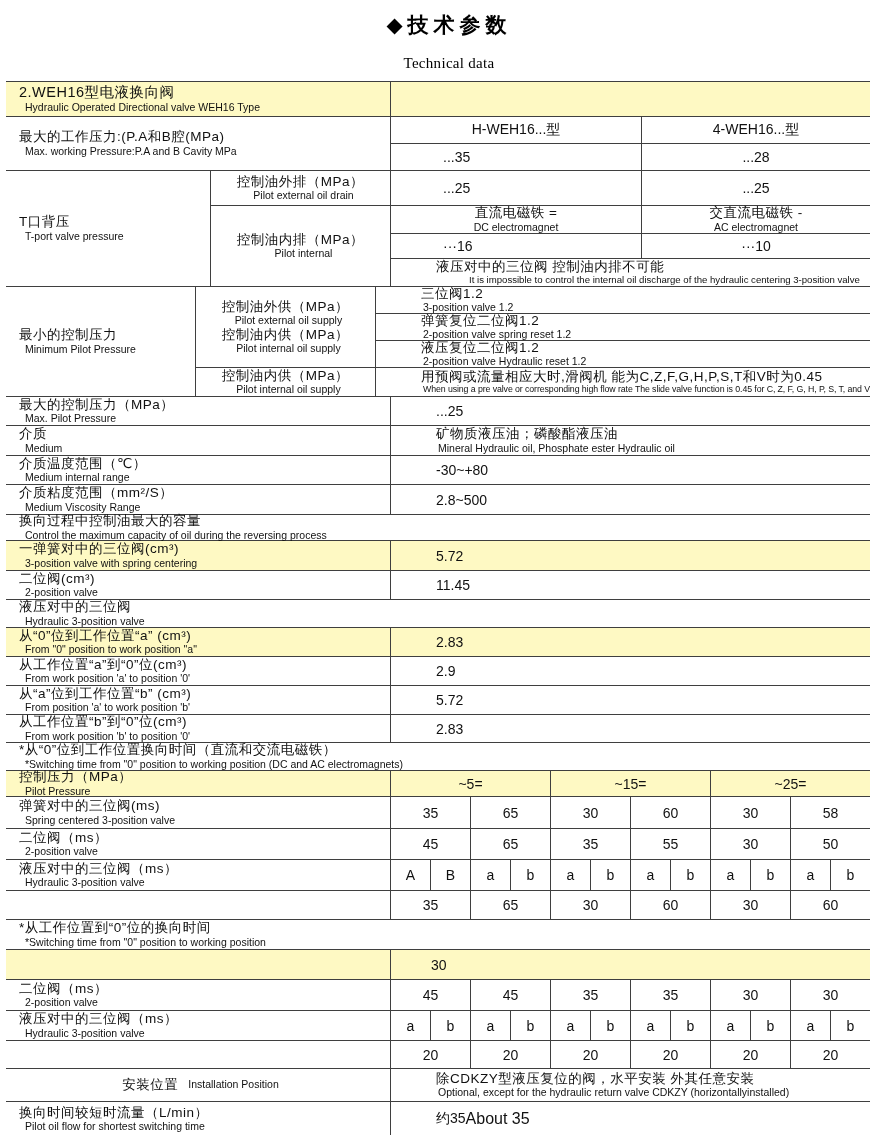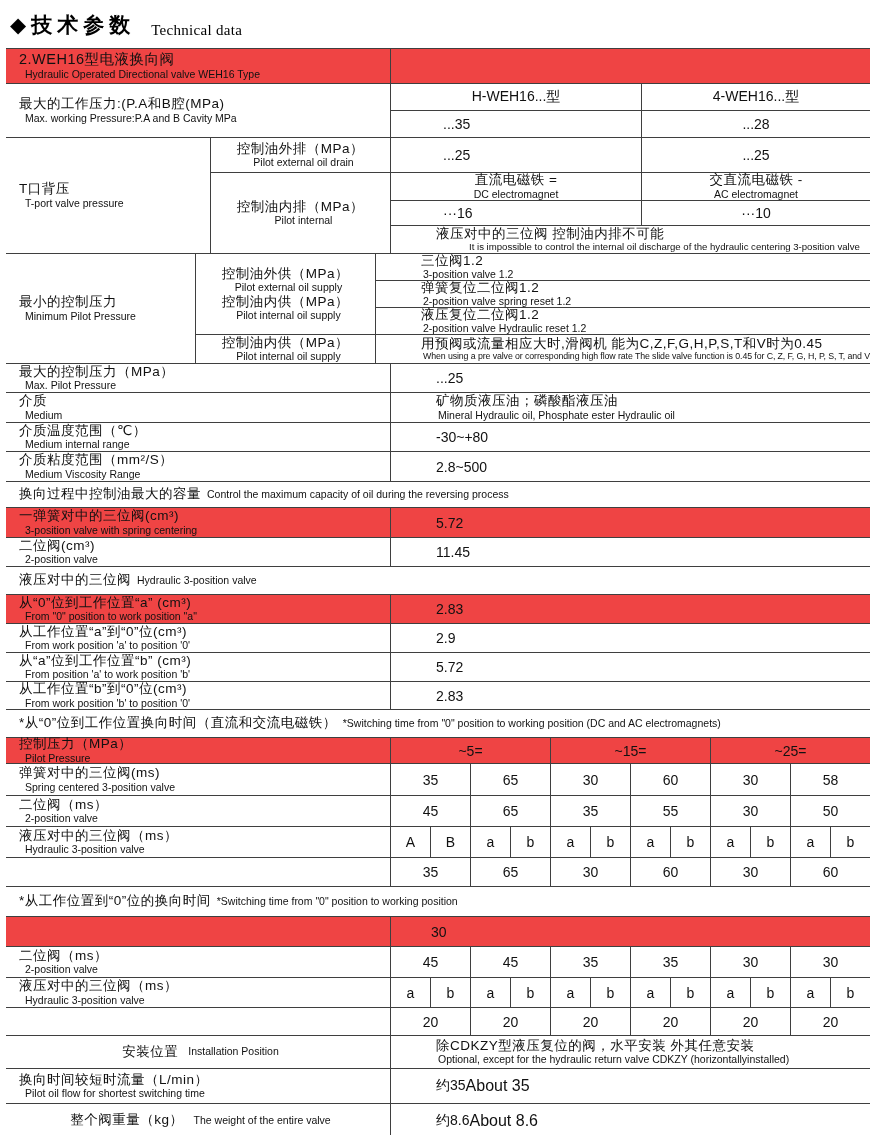--- a/index.html
+++ b/index.html
@@ -2,27 +2,27 @@
 <html><head>
 <meta charset="utf-8">
 <style>
   * { margin:0; padding:0; box-sizing:border-box; }
   html,body { width:888px; background:#fff; }
   body {
     height:1135px; overflow:hidden; color:#111;
     font-family:"Liberation Sans","DejaVu Sans",sans-serif;
     -webkit-font-smoothing:antialiased;
   }
-  .title { padding:11px 0 0 10px; display:flex; align-items:flex-end; gap:16px; }
+  .title { padding:11px 0 0 10px; display:flex; align-items:center; gap:16px;flex-direction:column; }
   .title .zh-t { font-size:21px; font-weight:bold; letter-spacing:5px; color:#000; }
   .title .en-t { font-size:15px; color:#000; letter-spacing:.3px;font-family:Liberation Serif, serif; }
 
   .tbl { margin:9px 0 0 6px; width:864px; border-top:1.5px solid #3f3f3f; }
   .r { display:flex; border-bottom:1px solid #3f3f3f; align-items:stretch; }
-  .blue { background:#ef4444; }
+  .blue { background:#fef9c3; }
 
   
   .h25{height:25px}.h26{height:26px}.h27{height:27px}.h28{height:28px}.h29{height:29px}
   .h30{height:30px}.h31{height:31px}.h32{height:32px}.h33{height:33px}.h34{height:34px}
   .h35{height:35px}.h54{height:54px}.h80{height:80px}.h81{height:81px}
 
   .lbl { width:384px; display:flex; flex-direction:column; justify-content:center; padding:2px 8px 2px 13px; }
   .lbl-n { width:204px; display:flex; flex-direction:column; justify-content:center; padding:2px 6px 2px 13px; }
   .cblock { flex:1; display:flex; flex-direction:column; }
   .srow { display:flex; border-bottom:1px solid #3f3f3f; }
@@ -43,21 +43,21 @@
   .vcell.col { flex-direction:column; align-items:flex-start; justify-content:center; padding-left:45px; }
   .vcell.center { justify-content:center; padding-left:0; text-align:center; }
   .half1 { width:250px; }
   .half2 { flex:1; border-left:1px solid #3f3f3f; }
   .half2.vcell { justify-content:center; padding-left:0; }
   .full { flex:1; }
 
   .tcell { flex:1; display:flex; align-items:center; justify-content:center; font-size:14px; }
   .tcell + .tcell { border-left:1px solid #3f3f3f; }
 
-  .seccell { padding:2px 8px 2px 13px; display:flex; flex-direction:row; justify-content:center;align-items:center; }
+  .seccell { padding:2px 8px 2px 13px; display:flex; flex-direction:column; justify-content:center; }
 
   .valnum { font-size:14px; }
   .about { font-size:16px; }
   .hdr-zh { font-size:14.5px; letter-spacing:.5px; }
 </style>
 </head>
 <body>
 
 <div class="title">
   <span class="zh-t">◆技术参数</span>

